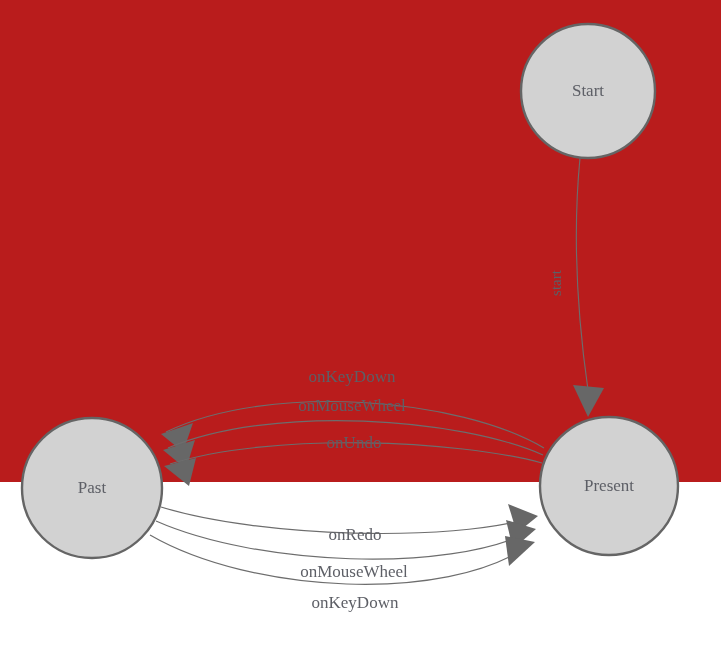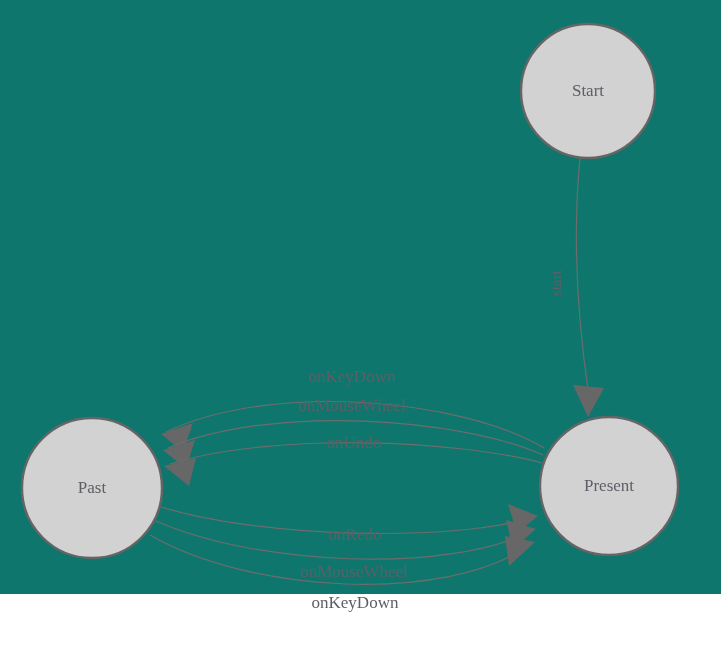--- a/index.html
+++ b/index.html
@@ -10,22 +10,22 @@
   }
   body {
     width: 721px;
     height: 670px;
     font-family: "Liberation Serif", "DejaVu Serif", serif;
     overflow: hidden;
   }
   #diagram-root {
     position: relative;
     width: 721px;
-    height: 594px;
-    background: #0f766e;
+    height: 482px;
+    background: #b91c1c;
   }
   svg#state-diagram {
     display: block;
     width: 721px;
     height: 670px;
   }
   .node-circle {
     fill: #d2d2d2;
     stroke: #656565;
     stroke-width: 2.4;

